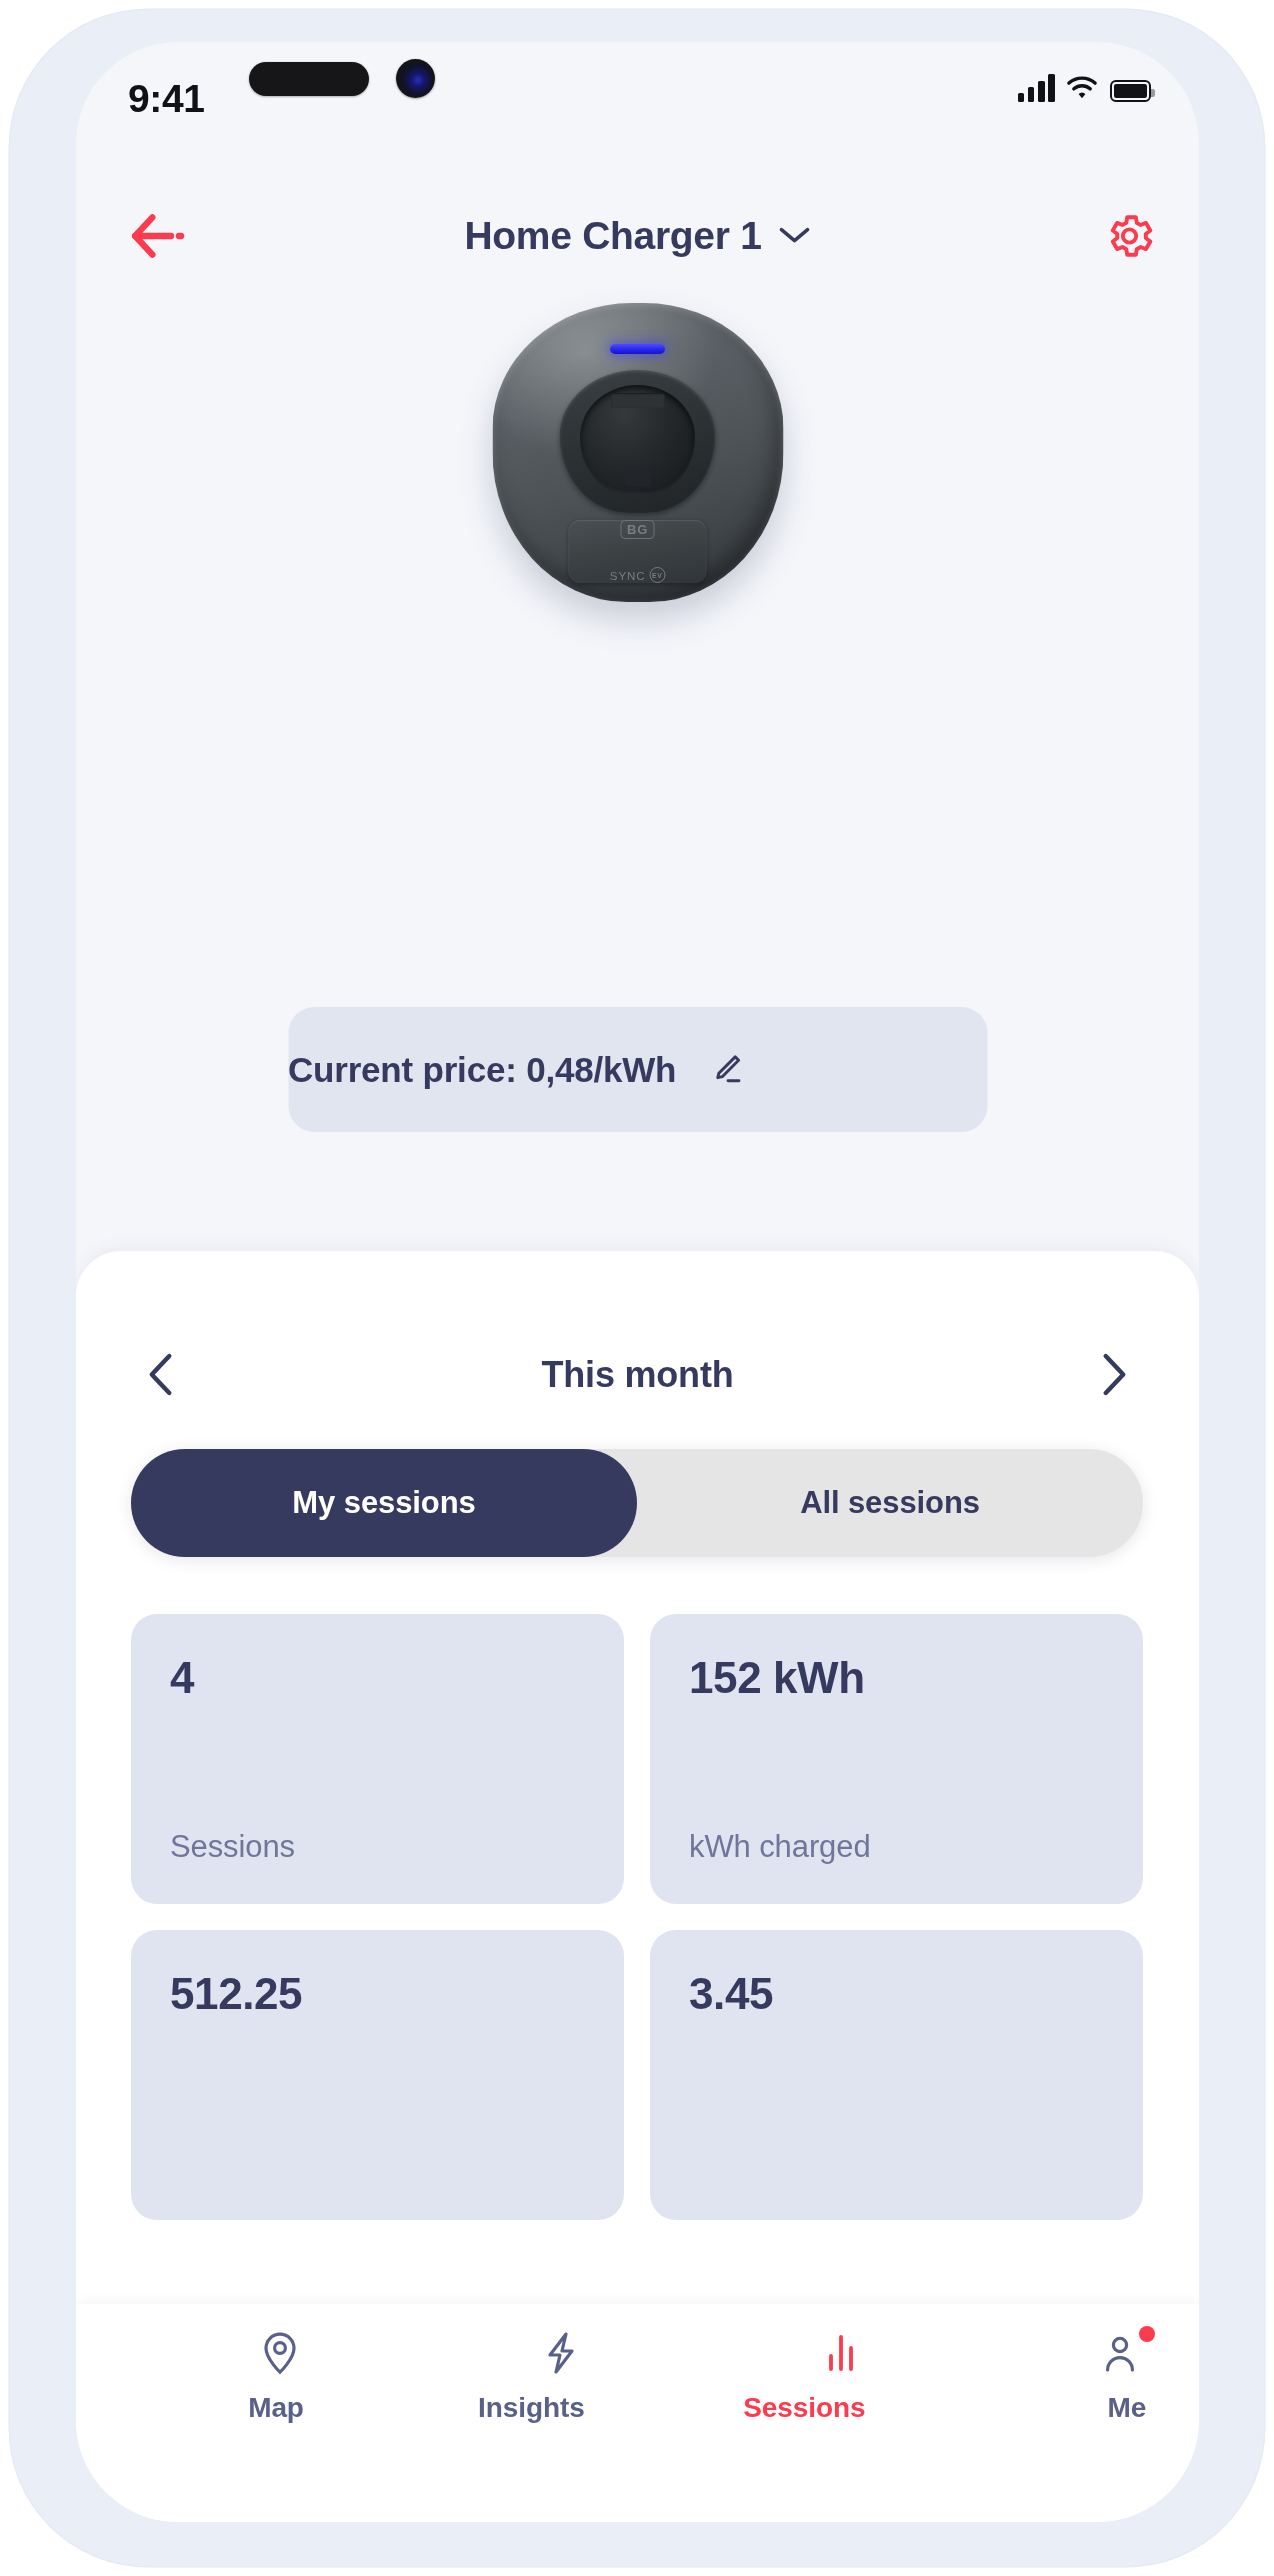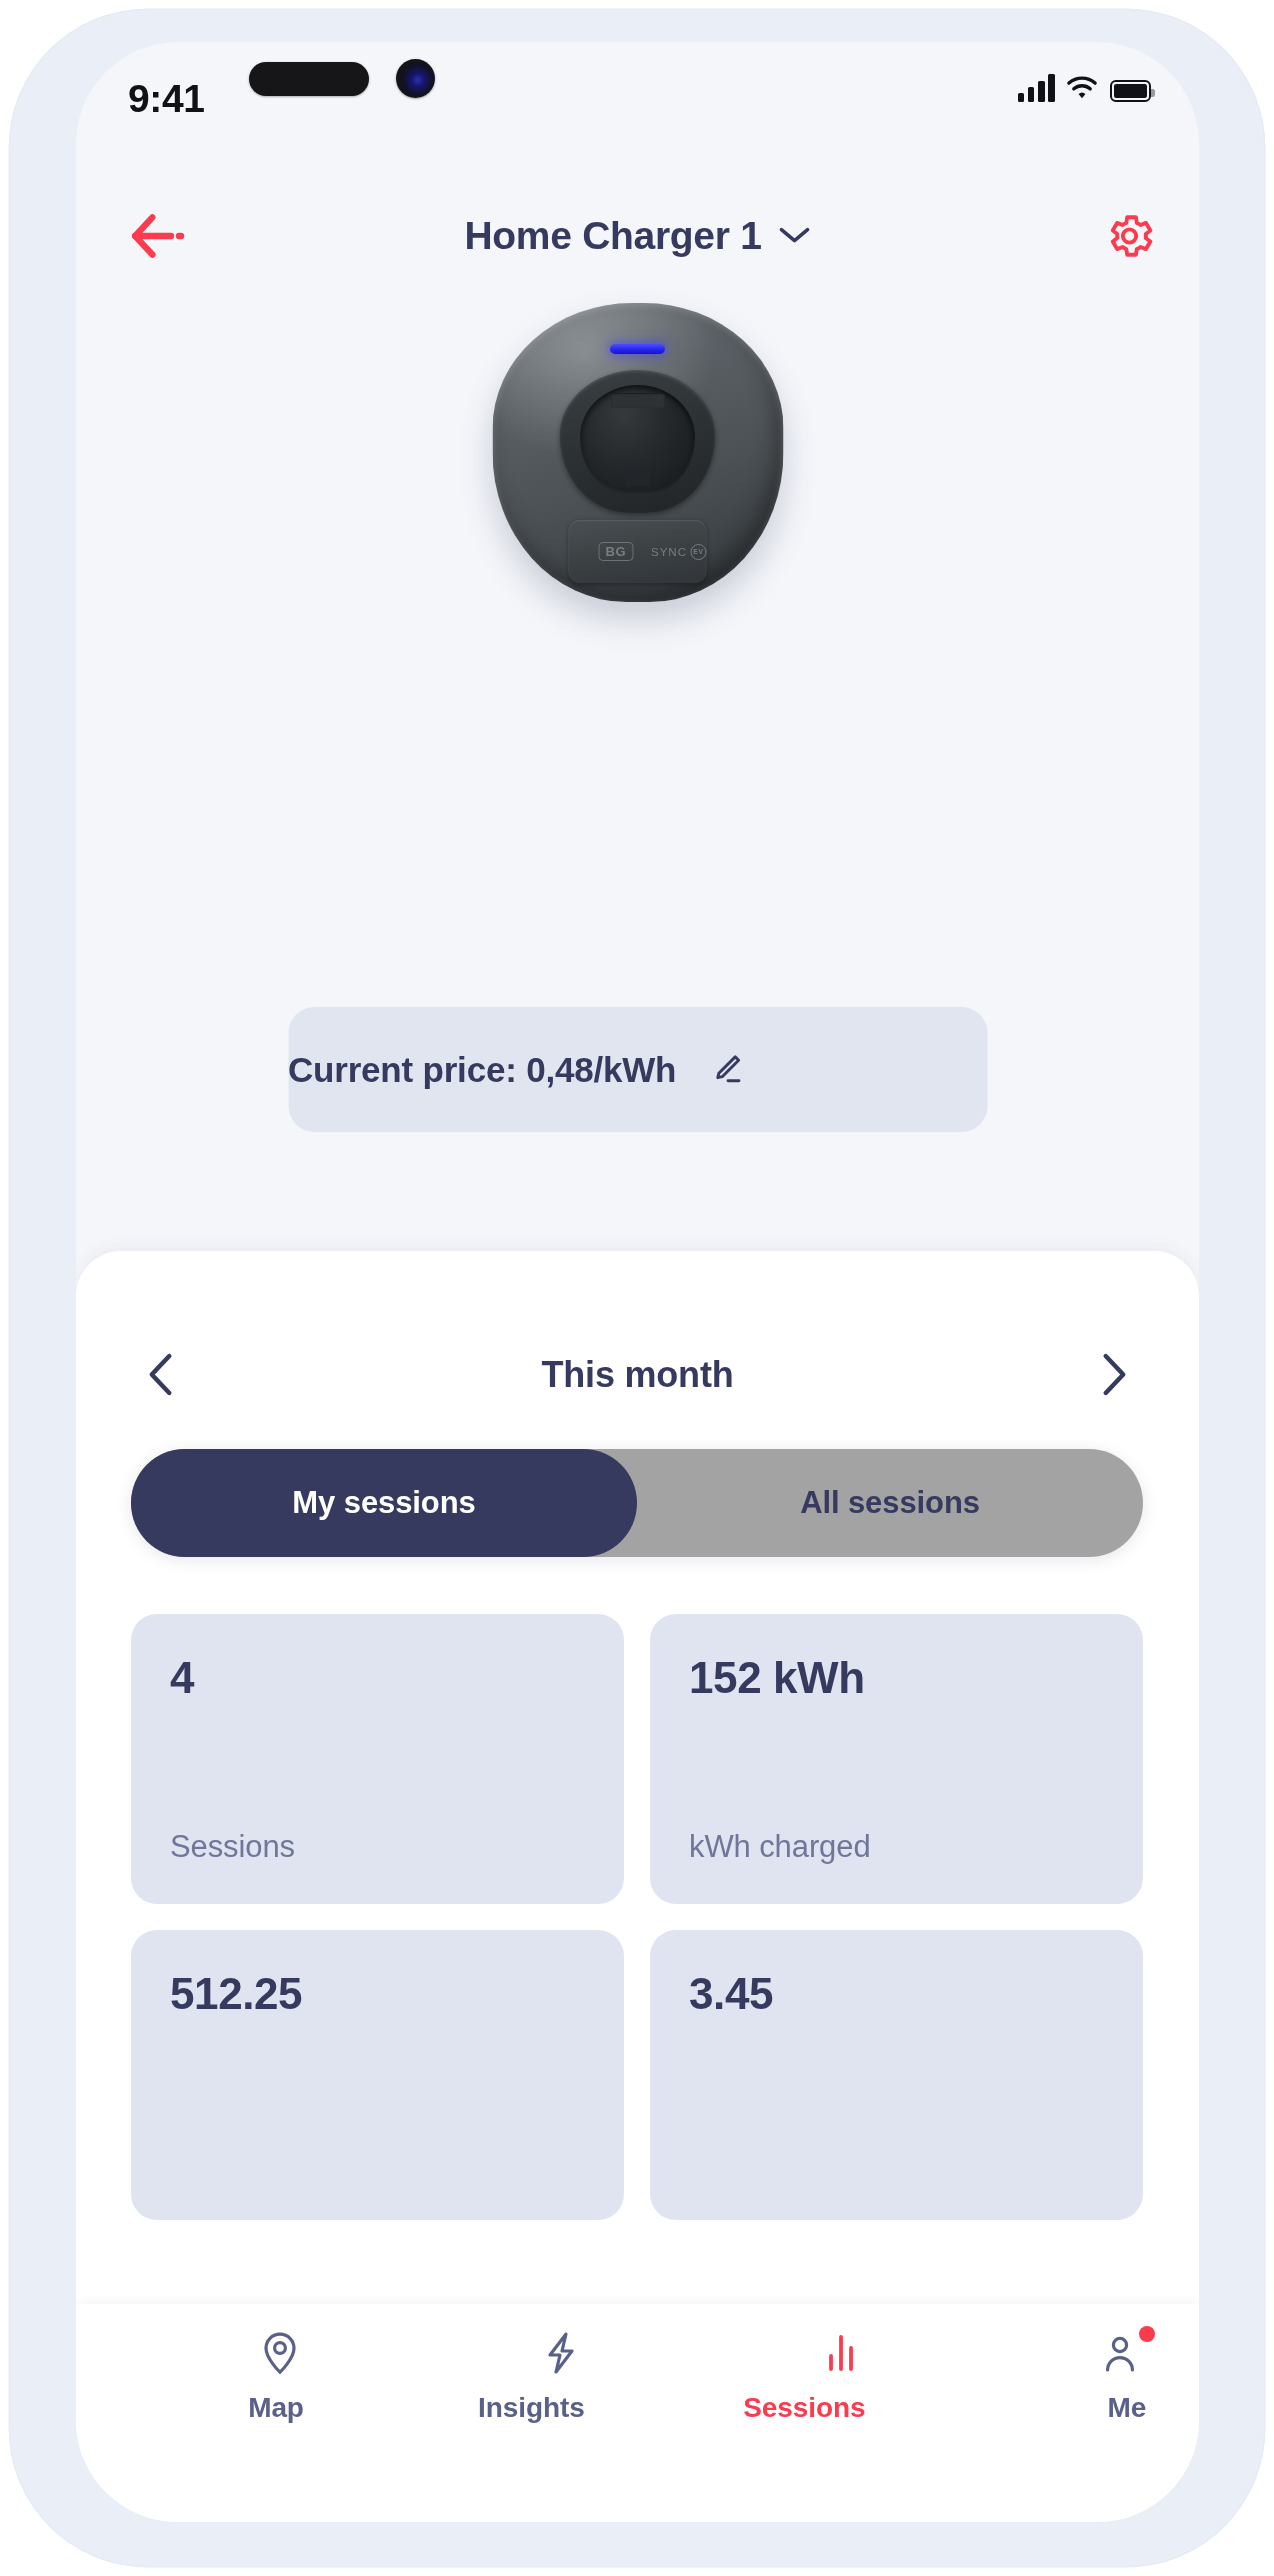--- a/index.html
+++ b/index.html
@@ -152,21 +152,21 @@
     content: ""; position: absolute; left: 50%; transform: translateX(-50%);
     bottom: 7.3px; width: 25px; height: 19px;
     background: #22262a; border-radius: 2.9px;
   }
   .badge-plate {
     position: absolute; left: 50%; transform: translateX(-50%);
     bottom: 19px; width: 138px; height: 63px;
     border-radius: 11.6px;
     background: linear-gradient(170deg, #4a4f53 0%, #3b4043 52%, #31353a 100%);
     box-shadow: inset 0 0.7px 1.5px rgba(255,255,255,.14), 0 1.5px 4.4px rgba(0,0,0,.3);
-    display: flex; flex-direction: row; align-items: center; justify-content: flex-end;
+    display: flex; flex-direction: column; align-items: center; justify-content: space-between;
     gap: 18px;
   }
   .bg-mark {
     font-size: 13px; font-weight: 700; color: #787d81;
     letter-spacing: 0.7px;
     border: 1.5px solid #6d7276; border-radius: 4.4px;
     padding: 0.7px 5.8px 1.5px;
   }
   .sync-mark {
     display: flex; align-items: center; gap: 3.6px;
@@ -204,21 +204,21 @@
     padding: 0 68px;
   }
   .month-nav .label {
     font-size: 36px; font-weight: 700; color: #363a5e; letter-spacing: -0.2px;
   }
   .chev { width: 35px; height: 47px; cursor: pointer; }
 
   .segmented {
     position: absolute; left: 55px; top: 198px;
     width: 1012px; height: 108px;
-    background: #a3a3a3; border-radius: 54px;
+    background: #e5e5e5; border-radius: 54px;
     box-shadow: 0 2.9px 16px rgba(54,58,94,.12);
     display: flex; align-items: center;
   }
   .seg {
     flex: 1; height: 100%; border-radius: 54px;
     display: flex; align-items: center; justify-content: center;
     font-size: 31px; font-weight: 700; letter-spacing: -0.1px;
     cursor: pointer;
   }
   .seg.active { background: #363a5e; color: #ffffff; }

